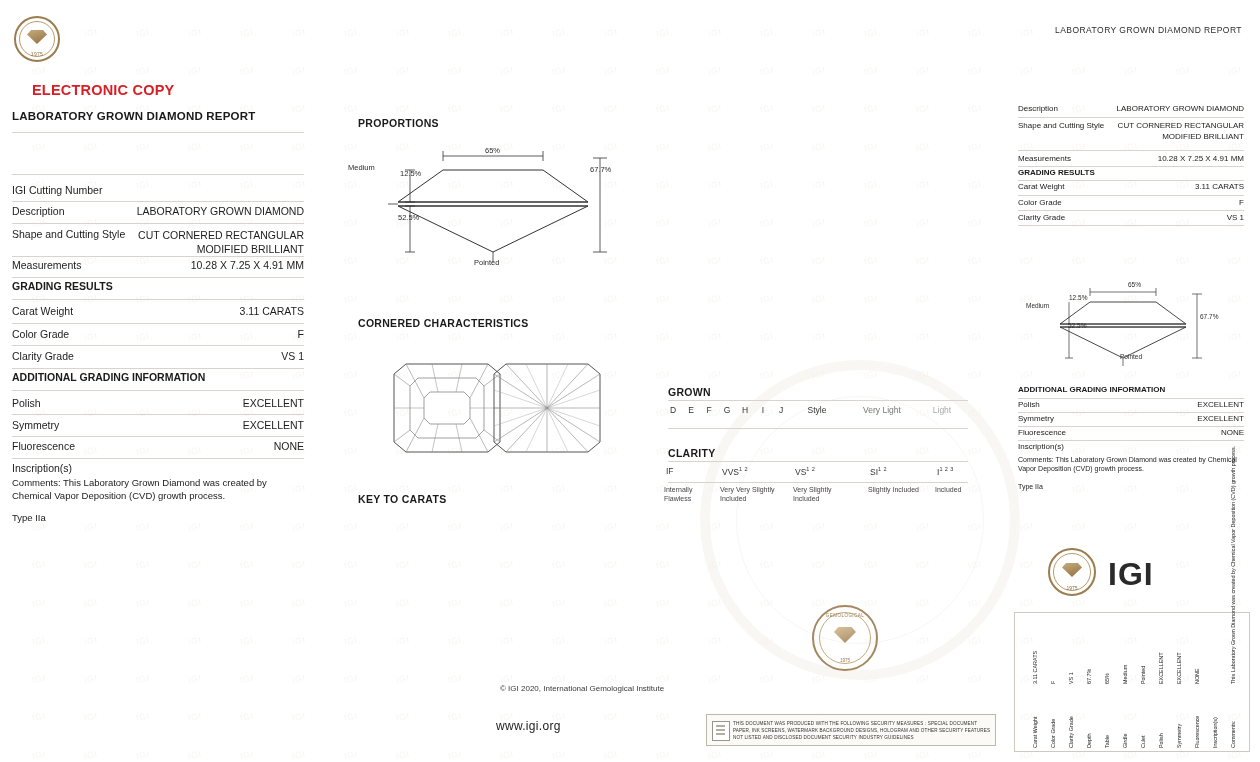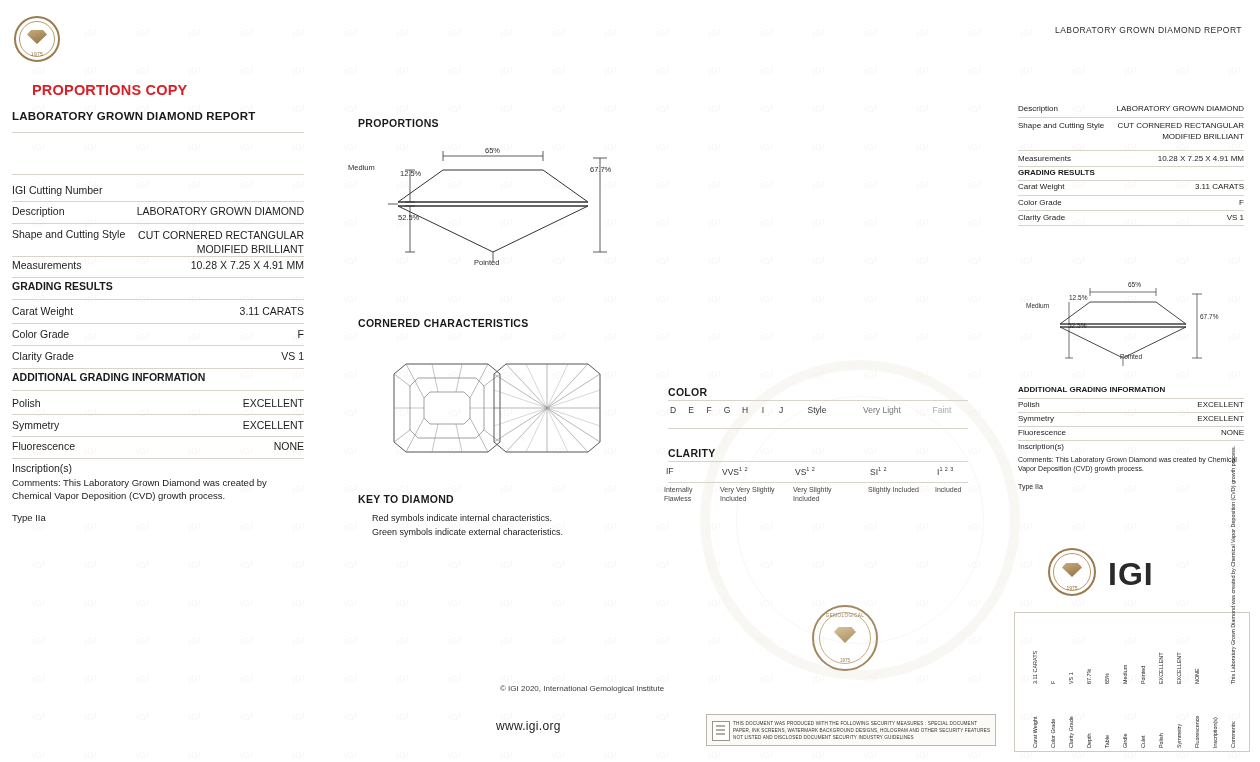--- a/index.html
+++ b/index.html
@@ -685,21 +685,21 @@
       <div class="wm-cell" style="left:1228px;top:750px;">IGI</div>
     </div>
   <div class="big-seal"></div>
 
   <div class="igi-logo">
     <div class="ring"></div>
       <div class="ring2"></div>
       <div class="dia"></div>
     <div class="yr">1975</div>
   </div>
-  <div class="ecopy">PROPORTIONS COPY</div>
+  <div class="ecopy">ELECTRONIC COPY</div>
   <div class="hdr-right">LABORATORY GROWN DIAMOND REPORT</div>
 
   <div class="lg-title">LABORATORY GROWN DIAMOND REPORT</div>
   <div class="sep" style="left:12px;top:132px;width:292px;"></div>
 
   <div class="lrow" style="top:156px;">
     <span class="k"></span>
   </div>
   <div class="sep" style="left:12px;top:174px;width:292px;"></div>
 
@@ -851,38 +851,34 @@
     <line x1="34" y1="2" x2="55" y2="46" stroke="#999" stroke-width=".4"></line>
     <line x1="76" y1="2" x2="55" y2="46" stroke="#999" stroke-width=".4"></line>
     <line x1="34" y1="90" x2="55" y2="46" stroke="#999" stroke-width=".4"></line>
     <line x1="76" y1="90" x2="55" y2="46" stroke="#999" stroke-width=".4"></line>
     <line x1="2" y1="28" x2="55" y2="46" stroke="#999" stroke-width=".4"></line>
     <line x1="2" y1="64" x2="55" y2="46" stroke="#999" stroke-width=".4"></line>
     <line x1="108" y1="28" x2="55" y2="46" stroke="#999" stroke-width=".4"></line>
     <line x1="108" y1="64" x2="55" y2="46" stroke="#999" stroke-width=".4"></line>
   </svg>
 
-  <div class="mtitle" style="left:358px;top:493px;">KEY TO DIAMOND</div>
-  <div class="key-body">
-    <div>Red symbols indicate internal characteristics.</div>
-    <div>Green symbols indicate external characteristics.</div>
-  </div>
-
-  <div class="scale-title" style="left:668px;top:386px;">COLOR</div>
+  <div class="mtitle" style="left:358px;top:493px;">KEY TO CARATS</div>
+
+  <div class="scale-title" style="left:668px;top:386px;">GROWN</div>
   <div class="scale-line" style="left:668px;top:400px;width:300px;"></div>
   <div class="scale-item" style="left:664px;top:405px;width:18px;">D</div>
   <div class="scale-item" style="left:682px;top:405px;width:18px;">E</div>
   <div class="scale-item" style="left:700px;top:405px;width:18px;">F</div>
   <div class="scale-item" style="left:718px;top:405px;width:18px;">G</div>
   <div class="scale-item" style="left:736px;top:405px;width:18px;">H</div>
   <div class="scale-item" style="left:754px;top:405px;width:18px;">I</div>
   <div class="scale-item" style="left:772px;top:405px;width:18px;">J</div>
   <div class="scale-item" style="left:790px;top:405px;width:54px;">Style</div>
   <div class="scale-item" style="left:850px;top:405px;width:64px;color:#777;">Very Light</div>
-  <div class="scale-item" style="left:916px;top:405px;width:52px;color:#aaa;">Faint</div>
+  <div class="scale-item" style="left:916px;top:405px;width:52px;color:#aaa;">Light</div>
   <div class="scale-line" style="left:668px;top:428px;width:300px;"></div>
 
   <div class="scale-title" style="left:668px;top:447px;">CLARITY</div>
   <div class="scale-line" style="left:668px;top:461px;width:300px;"></div>
 
   <div class="scale-item" style="left:666px;top:466px;width:24px;text-align:left;">
     <span>IF</span>
   </div>
   <div class="scale-item" style="left:722px;top:466px;width:40px;text-align:left;">
     <span>VVS</span><span class="sup">1  2</span>

